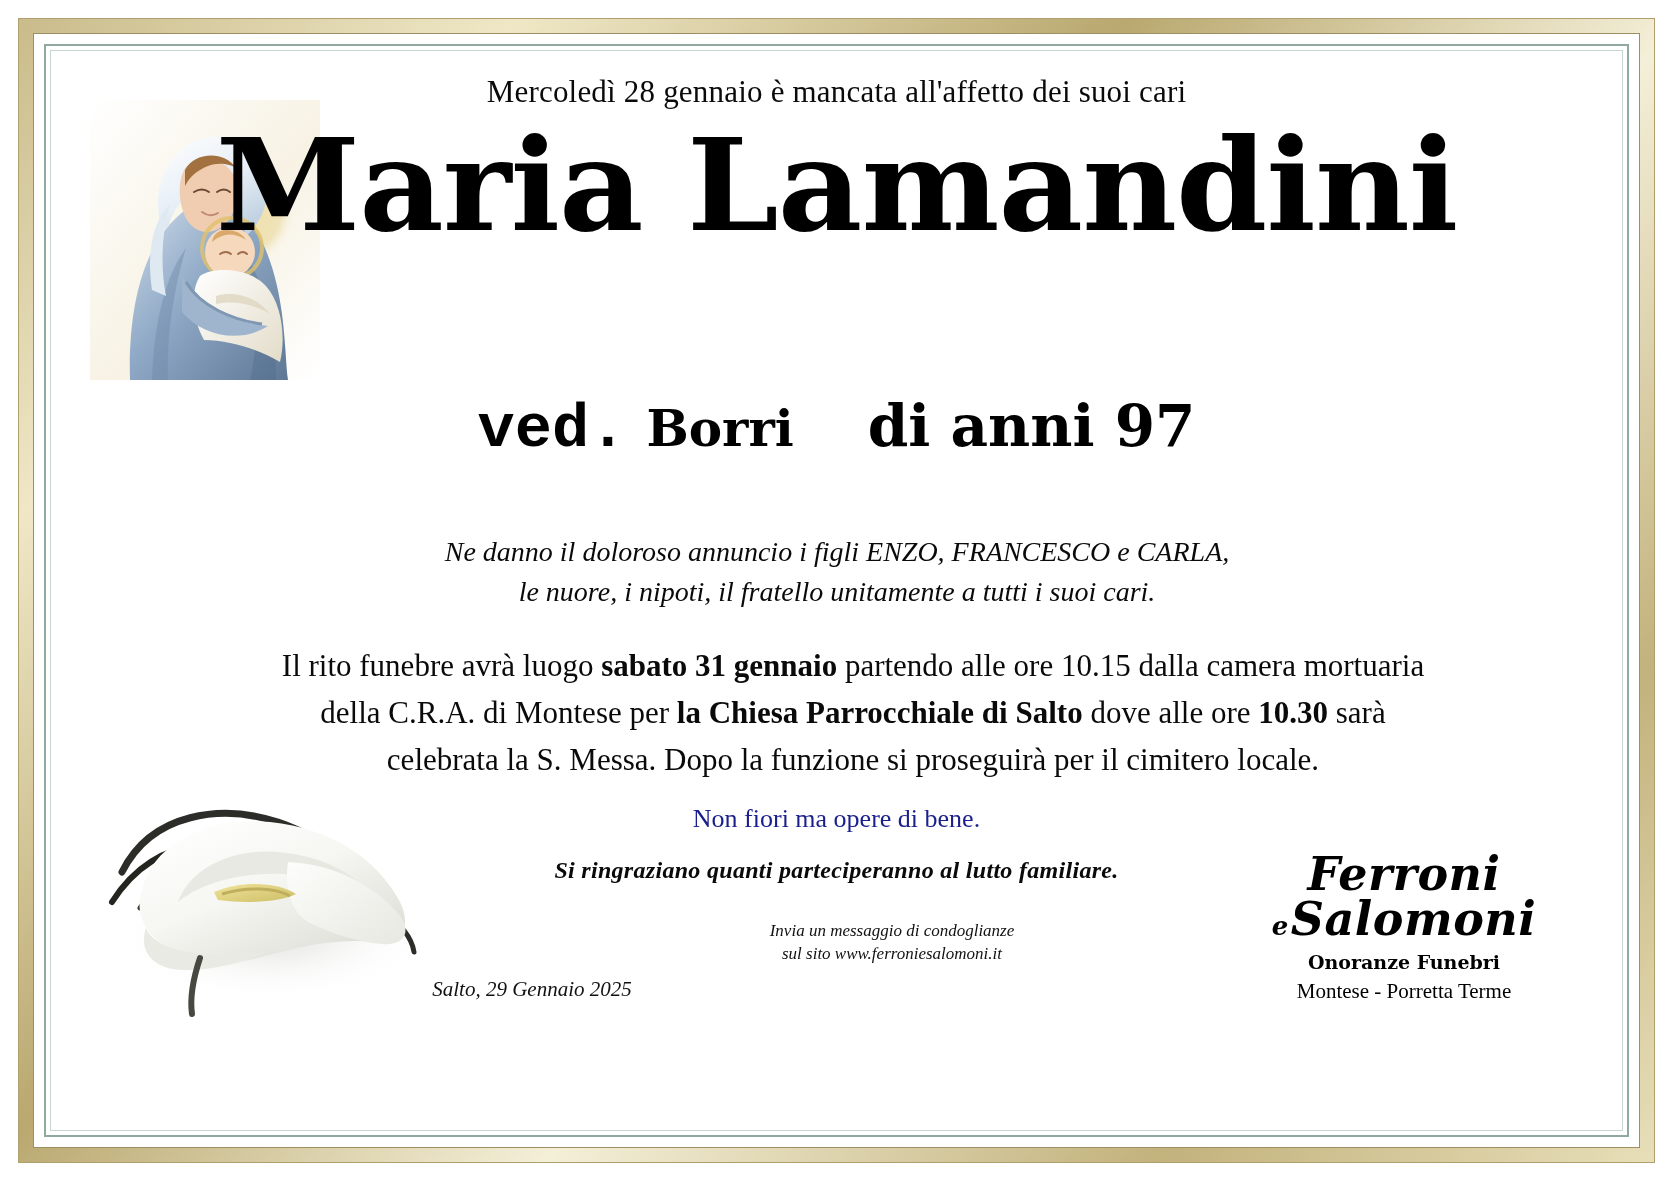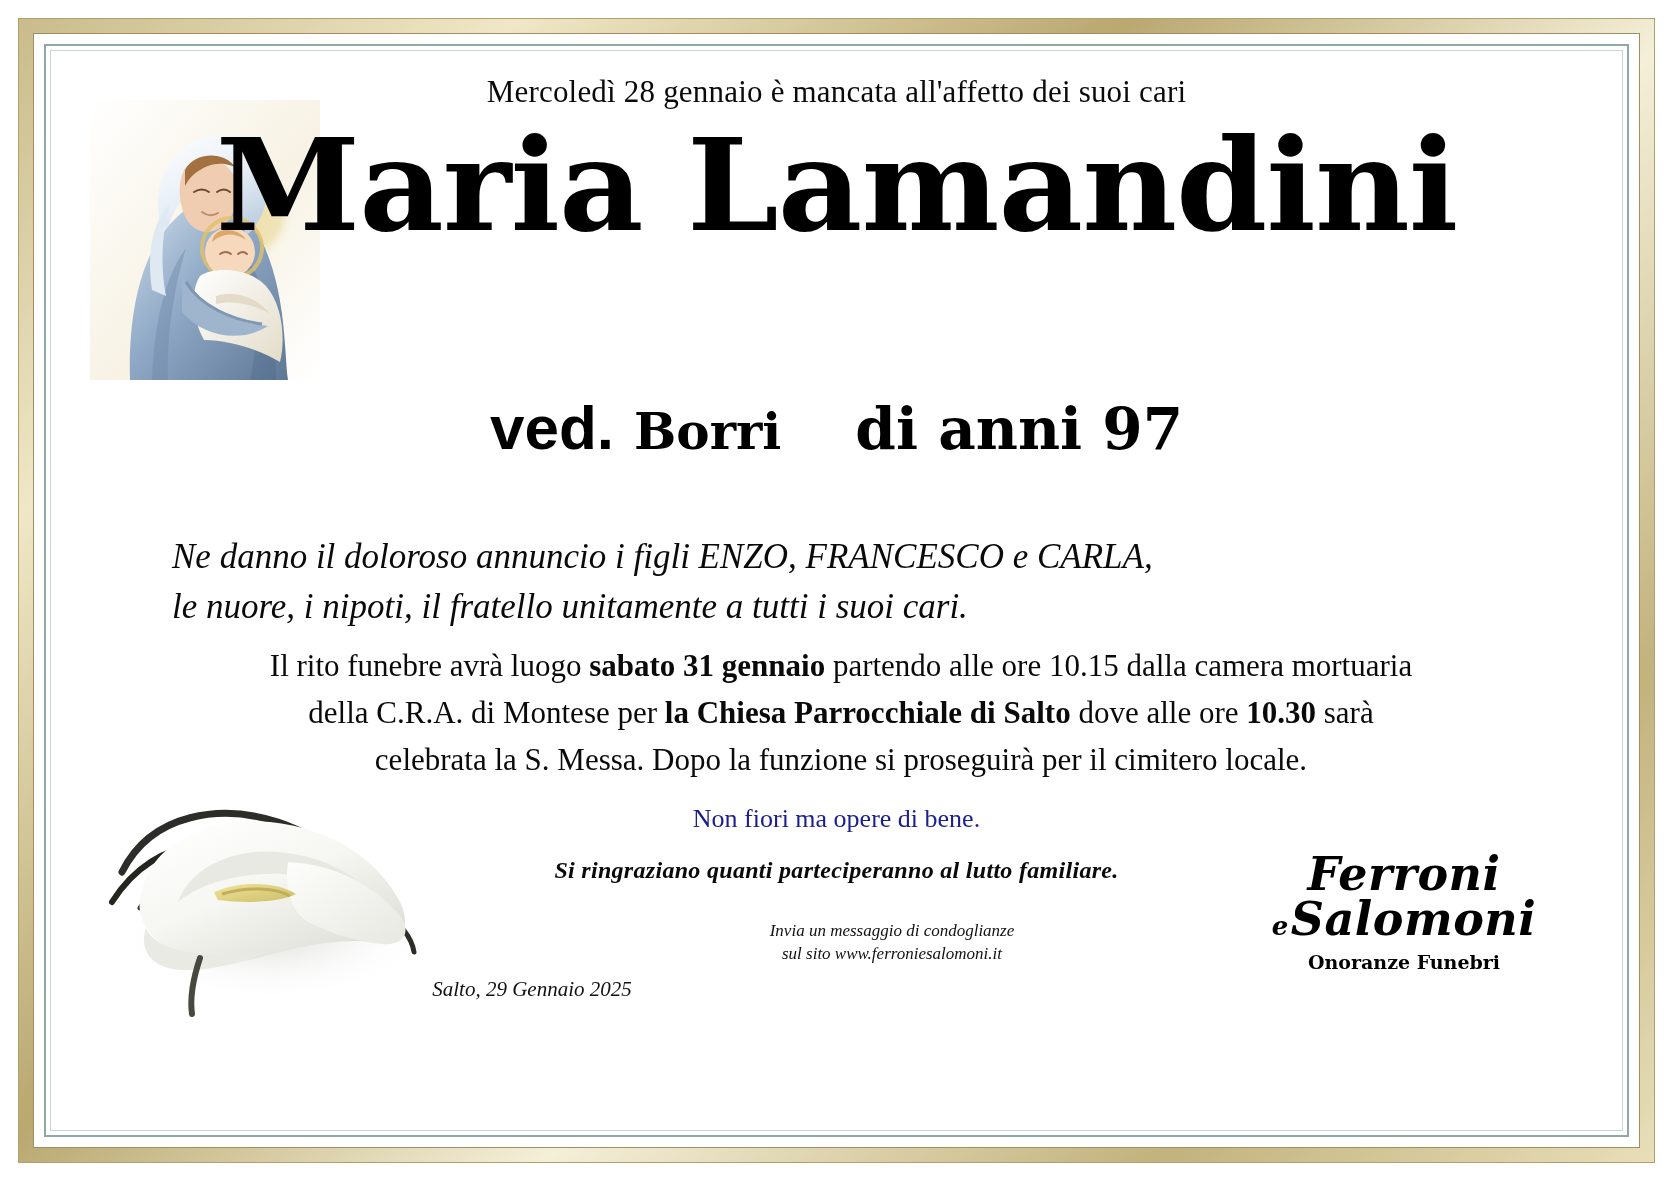--- a/index.html
+++ b/index.html
@@ -95,21 +95,21 @@
   }
   .second-row {
     position: absolute;
     top: 340px;
     left: 0;
     width: 100%;
     text-align: center;
     color: #000;
   }
   .second-row .ved {
-    font-family: Liberation Sans, sans-serif;
+    font-family: Liberation Mono, monospace;
     font-weight: bold;
     font-size: 62px;
     letter-spacing: 0px;
   }
   .second-row .surname {
     font-family: "DejaVu Serif", serif;
     font-weight: bold;
     font-size: 50px;
     margin-left: 16px;
   }
@@ -117,29 +117,30 @@
     font-family: "DejaVu Serif", serif;
     font-weight: bold;
     font-size: 58px;
     margin-left: 70px;
   }
   .announce {
     position: absolute;
     top: 480px;
     left: 120px;
     width: 1330px;
-    font-style: italic;
-    font-size: 35px;
+    text-align: center;
+    font-style: italic;
+    font-size: 28px;
     line-height: 1.42;
     color: #0a0a0a;
   }
   .rite {
     position: absolute;
     top: 590px;
-    left: 104px;
+    left: 116px;
     width: 1370px;
     text-align: center;
     font-size: 31px;
     line-height: 1.52;
     color: #0a0a0a;
   }
   .rite b { font-weight: bold; }
   .flowers {
     position: absolute;
     top: 752px;
@@ -377,16 +378,17 @@
     </div>
 
     <div class="place-date">Salto, 29 Gennaio 2025</div>
 
     <div class="agency">
       <div class="script">Ferroni</div>
       <div class="script">
         <span class="small-e">e</span><span>Salomoni</span>
       </div>
       <div class="subtitle">Onoranze Funebri</div>
+      <div class="towns">Montese - Porretta Terme</div>
     </div>
 
   </div>
 </div>
 
 </body></html>

